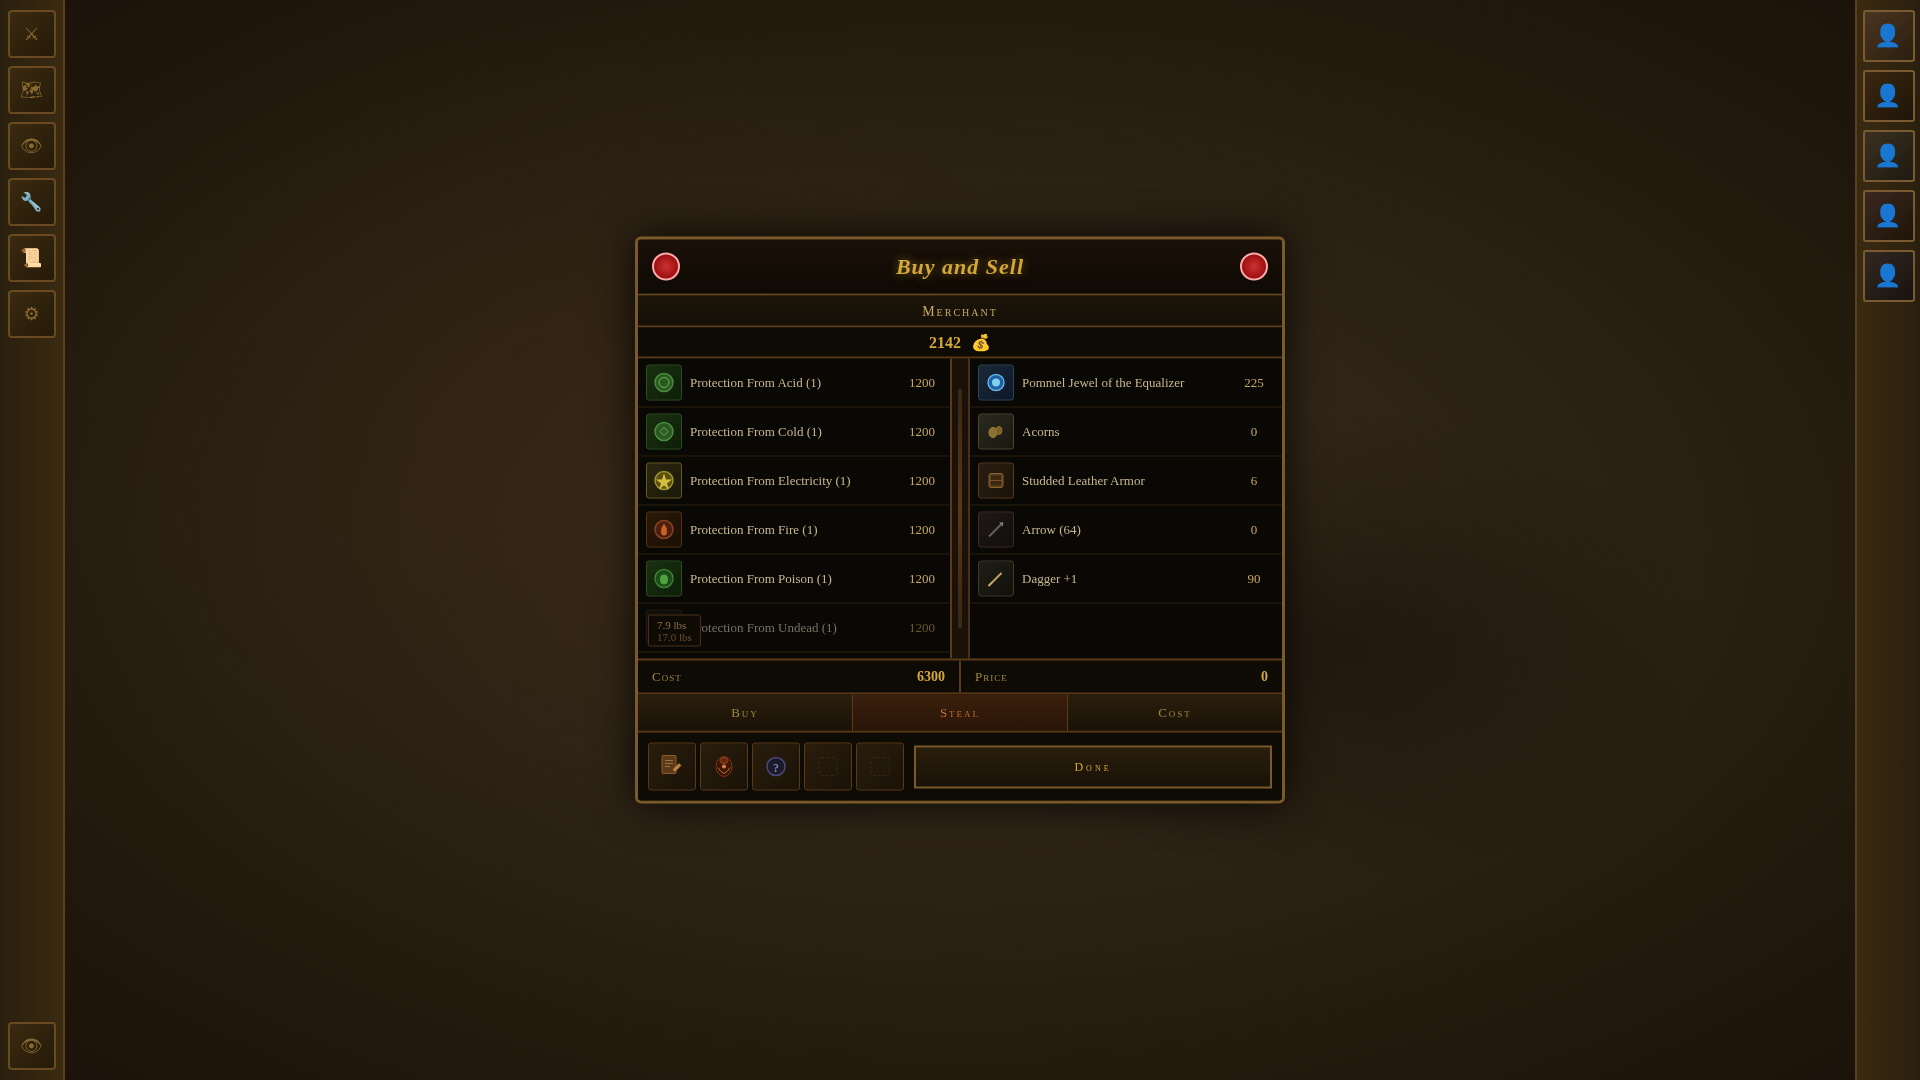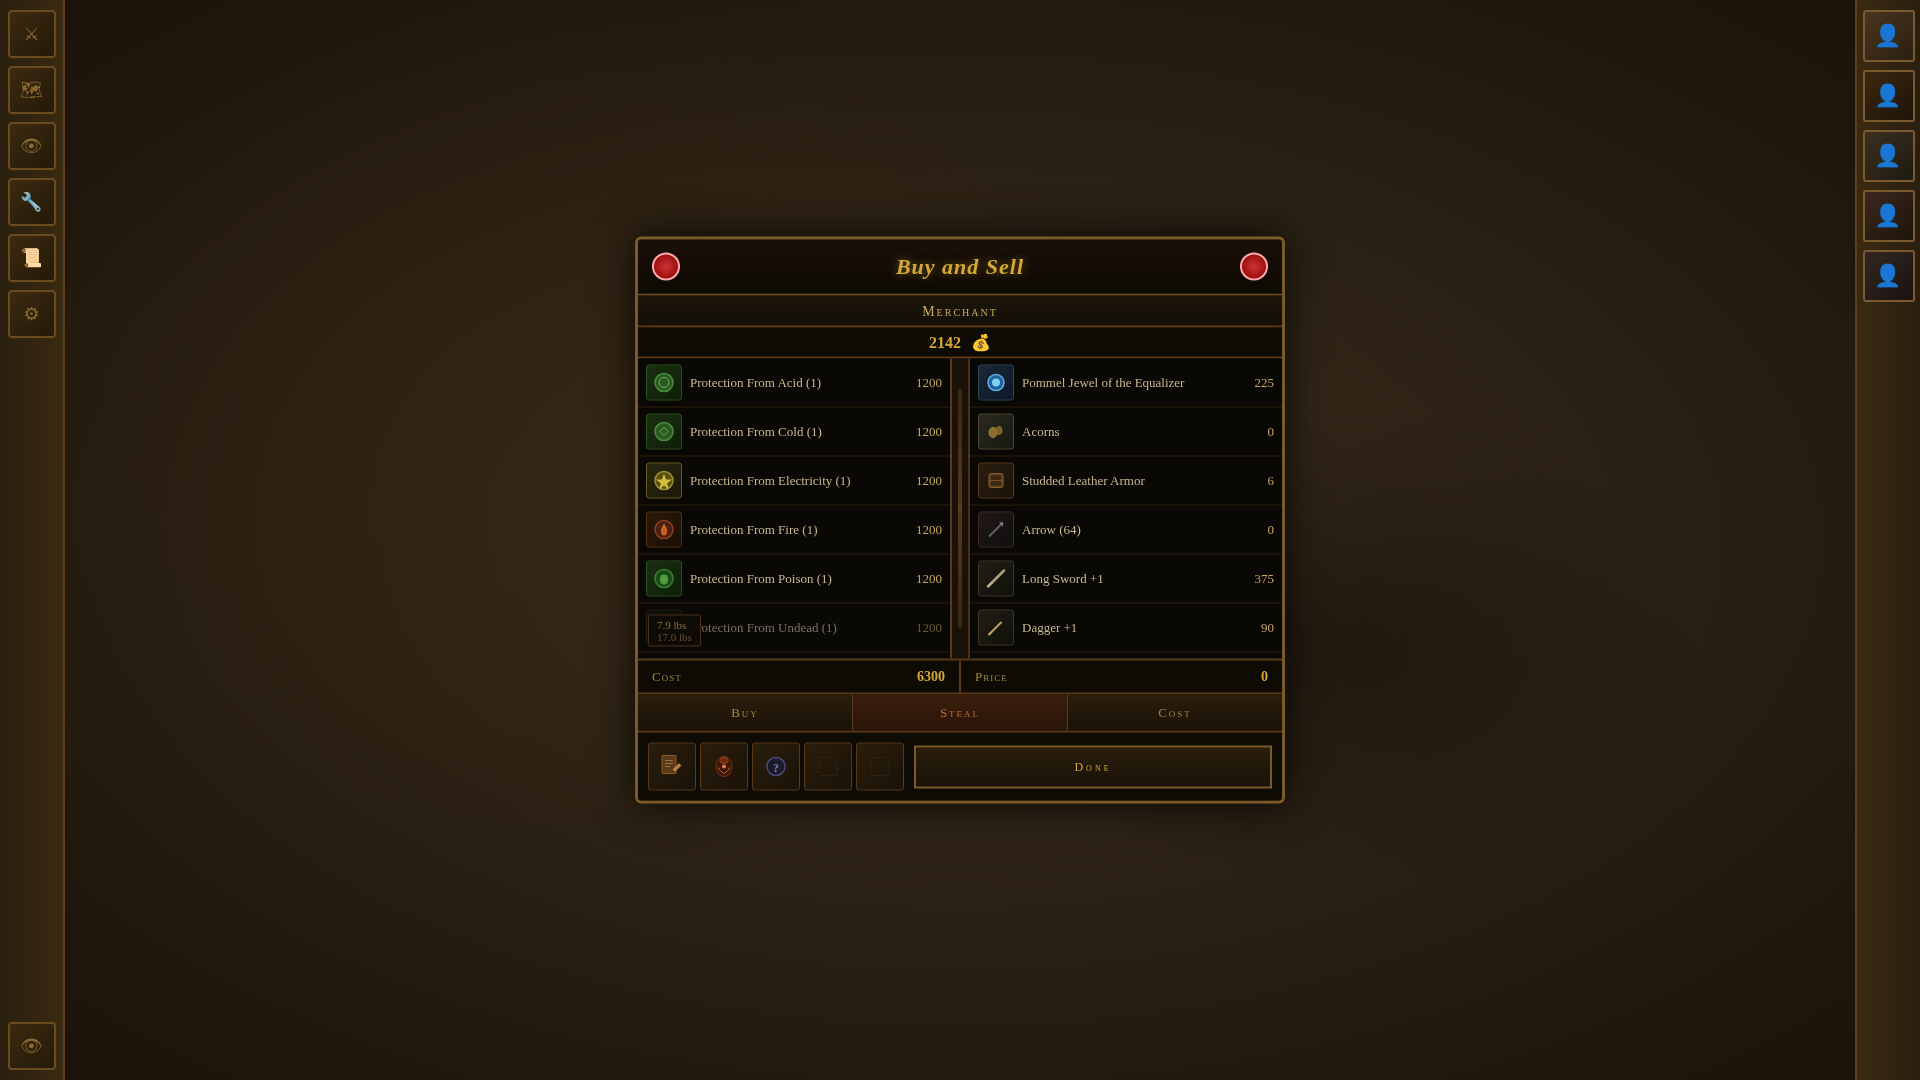--- a/index.html
+++ b/index.html
@@ -209,21 +209,21 @@
     }
 
     .item-name.grayed {
       color: #787060;
     }
 
     .item-price {
       color: #c8a860;
       font-size: 13px;
       min-width: 40px;
-      text-align: right;
+      text-align: center;
     }
 
     
     .scroll-divider {
       width: 18px;
       background: #1a1208;
       border-right: 2px solid #4a3018;
       display: flex;
       align-items: center;
       justify-content: center;
@@ -510,30 +510,20 @@
             <line x1="4" y1="18" x2="18" y2="4" stroke="#606060" stroke-width="2"></line>
             <polygon points="18,4 14,4 18,8" fill="#808080"></polygon>
           </svg>
         </div>
         <span class="item-name">Arrow (64)</span>
         <span class="item-price">0</span>
       </div>
       <div class="item-row">
         <div class="item-icon" style="background:linear-gradient(135deg,#201e18,#101008); border-color:#403828;">
           <svg width="22" height="22" viewBox="0 0 22 22">
-            <line x1="3" y1="19" x2="19" y2="3" stroke="#b0a080" stroke-width="2.5" stroke-linecap="round"></line>
-            <line x1="3" y1="19" x2="7" y2="15" stroke="#c0b090" stroke-width="2"></line>
-          </svg>
-        </div>
-        <span class="item-name">Long Sword +1</span>
-        <span class="item-price">375</span>
-      </div>
-      <div class="item-row">
-        <div class="item-icon" style="background:linear-gradient(135deg,#201e18,#101008); border-color:#403828;">
-          <svg width="22" height="22" viewBox="0 0 22 22">
             <line x1="4" y1="18" x2="16" y2="6" stroke="#c0a060" stroke-width="2" stroke-linecap="round"></line>
             <line x1="4" y1="18" x2="7" y2="15" stroke="#d4b070" stroke-width="1.5"></line>
           </svg>
         </div>
         <span class="item-name">Dagger +1</span>
         <span class="item-price">90</span>
       </div>
     </div>
   </div>
 

